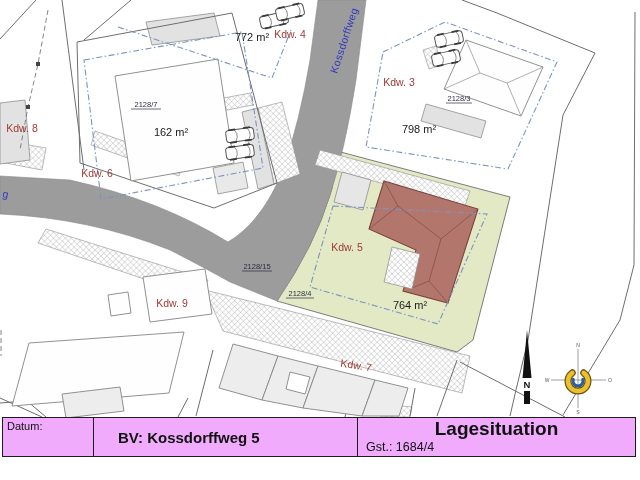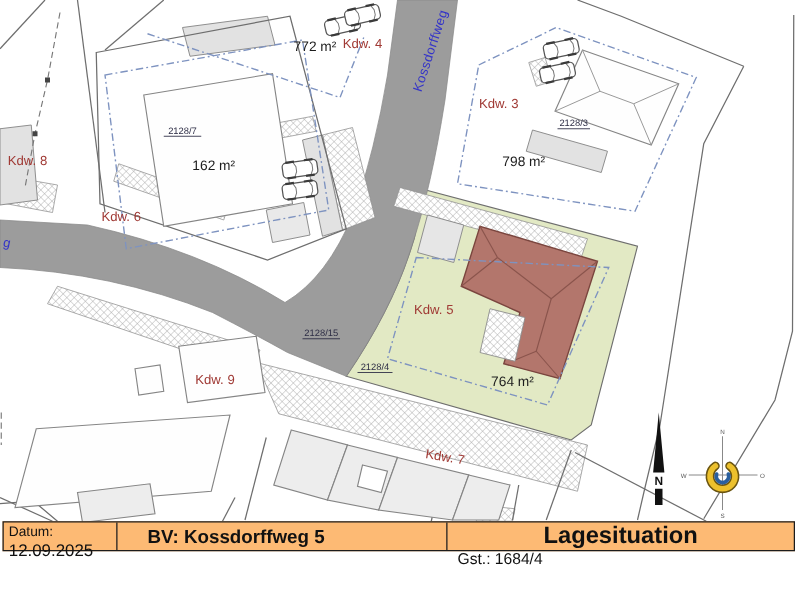--- a/index.html
+++ b/index.html
@@ -1,21 +1,21 @@
 <!DOCTYPE html>
 <html><head>
 <meta charset="utf-8">
 <style>
   html,body{margin:0;padding:0;background:#fff;}
   #stage{position:relative;width:640px;height:480px;background:#ffffff;overflow:hidden;
          font-family:"Liberation Sans",sans-serif;}
   #mapsvg{position:absolute;left:0;top:0;}
   
-  .tblock{position:absolute;left:2px;top:417px;width:634px;height:24px;
-          border:1.4px solid #1c1c1c;display:flex;background:#fdba74;box-sizing:border-box;}
+  .tblock{position:absolute;left:2px;top:417px;width:634px;height:40px;
+          border:1.4px solid #1c1c1c;display:flex;background:#f0abfc;box-sizing:border-box;}
   .tcell{box-sizing:border-box;height:100%;}
   .tcell.date{width:91px;border-right:1.4px solid #1c1c1c;padding:2px 0 0 4px;}
   .tcell.date .lab{font-size:11px;color:#111;}
   .tcell.date .val{font-size:13.5px;color:#111;margin-top:1px;}
   .tcell.bv{width:264px;border-right:1.4px solid #1c1c1c;display:flex;align-items:center;
             padding-left:24px;font-size:15px;font-weight:bold;color:#111;}
   .tcell.right{flex:1;display:flex;flex-direction:column;}
   .tcell.right .big{font-size:19px;font-weight:bold;color:#111;text-align:center;line-height:20px;margin-top:1px;}
   .tcell.right .row{display:flex;justify-content:space-between;font-size:12.5px;color:#111;
                     padding:0 8px 0 8px;margin-top:1px;}
@@ -194,21 +194,20 @@
     <text x="578" y="347" text-anchor="middle" font-size="5" fill="#555">N</text>
     <text x="610" y="382" text-anchor="middle" font-size="5" fill="#555">O</text>
     <text x="578" y="414" text-anchor="middle" font-size="5" fill="#555">S</text>
     <text x="547" y="382" text-anchor="middle" font-size="5" fill="#555">W</text>
   </g>
 </svg>
 
   <div class="tblock">
     <div class="tcell date">
       <div class="lab">Datum:</div>
-      <div class="val">12.09.2025</div>
     </div>
     <div class="tcell bv">
       <span>BV: Kossdorffweg 5</span>
     </div>
     <div class="tcell right">
       <div class="big">Lagesituation</div>
       <div class="row">
         <span>Gst.: 1684/4</span>
       </div>
     </div>

